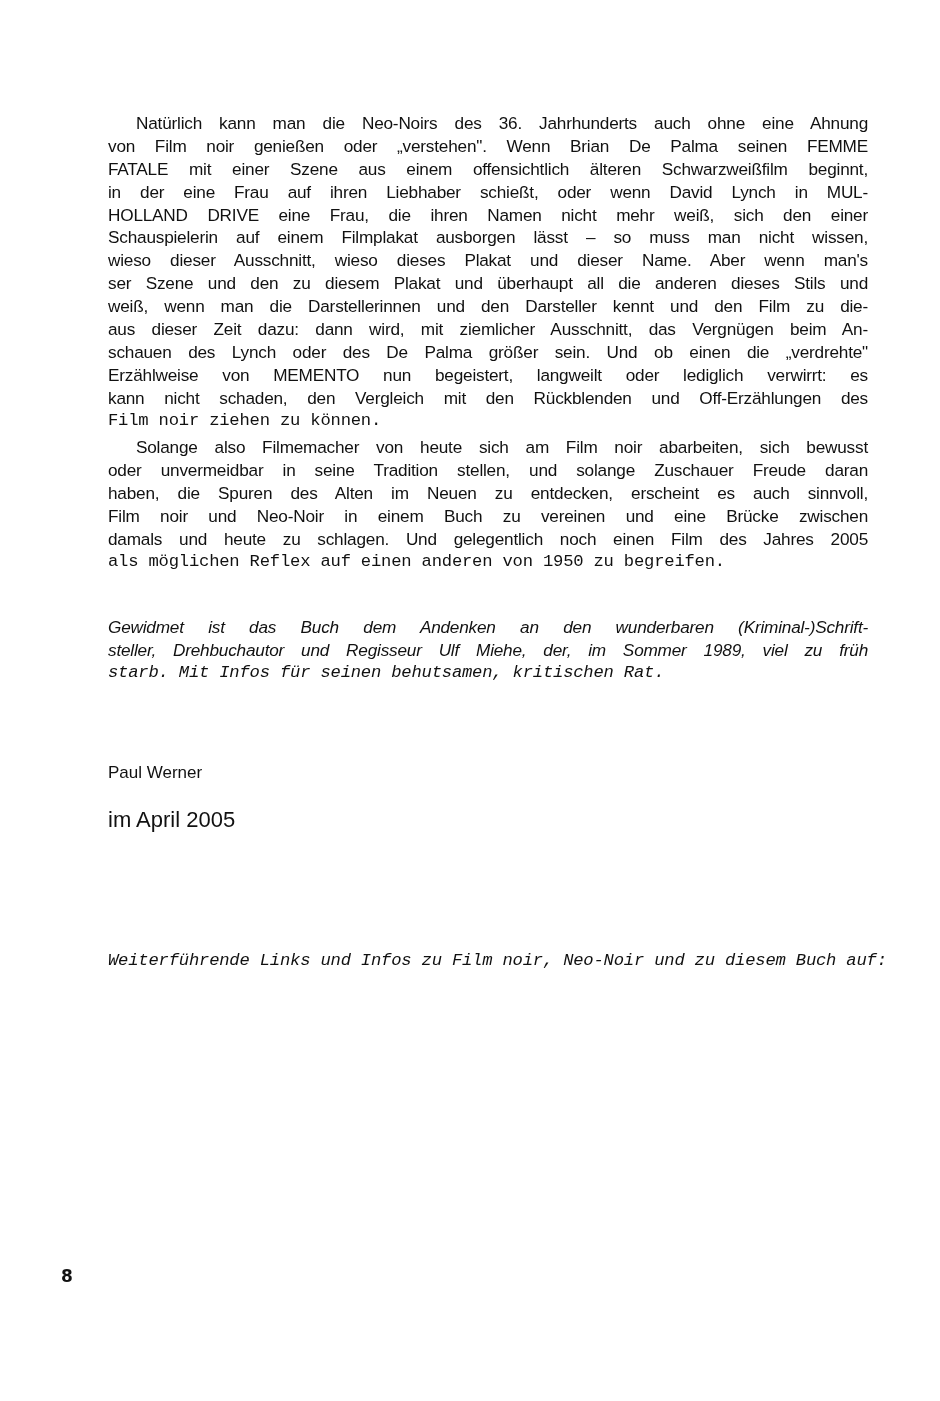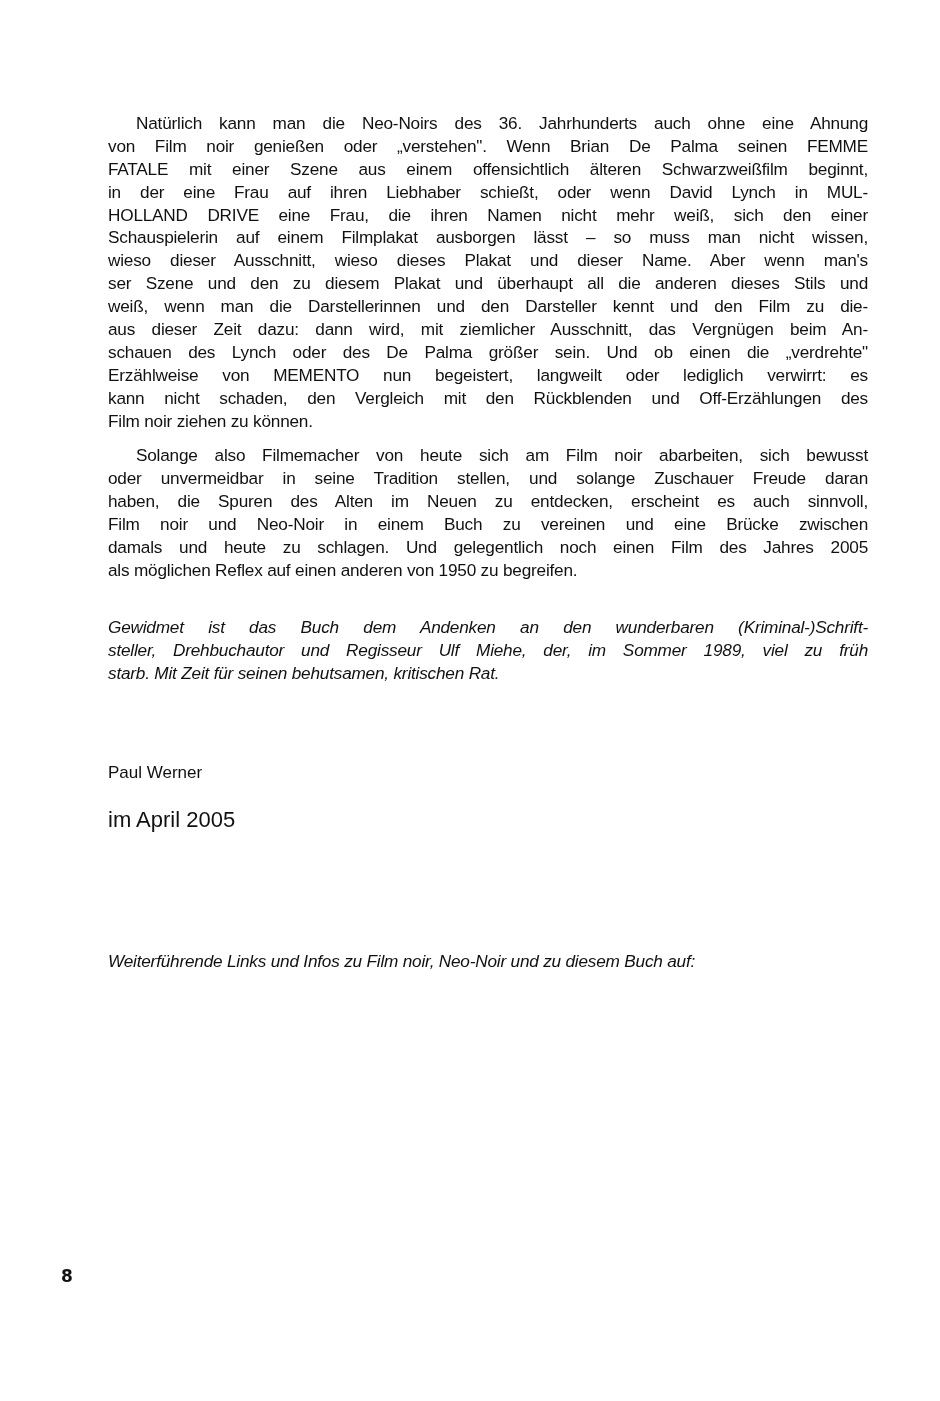--- a/index.html
+++ b/index.html
@@ -26,29 +26,30 @@
       font-size: 17.2px;
       line-height: 22.9px;
       height: 22.9px;
       white-space: nowrap;
       text-align: justify;
       text-align-last: justify;
       letter-spacing: -0.2px;
     }
     .line.last {
       text-align-last: left;
+      font-family: Liberation Mono, monospace;
     }
     .line.indent {
       padding-left: 28px;
       box-sizing: border-box;
     }
     .italic .line {
       font-style: italic;
     }
-    .para2 { margin-top: 12px; }
+    .para2 { margin-top: 4px; }
     .dedication { position: absolute; top: 504px; left: 0; width: 760px; }
     .signature { position: absolute; top: 650px; left: 0; font-size: 17px; line-height: 22px; }
     .date { position: absolute; top: 697px; left: 0; font-size: 22px; line-height: 22px; }
     .links { position: absolute; top: 838px; left: 0; width: 760px; }
     .links .line.url { font-style: normal; }
     .page-number {
       position: absolute;
       left: 61px;
       top: 1266px;
       font-size: 17px;
@@ -83,21 +84,21 @@
     <span class="line">oder unvermeidbar in seine Tradition stellen, und solange Zuschauer Freude daran</span>
     <span class="line">haben, die Spuren des Alten im Neuen zu entdecken, erscheint es auch sinnvoll,</span>
     <span class="line">Film noir und Neo-Noir in einem Buch zu vereinen und eine Brücke zwischen</span>
     <span class="line">damals und heute zu schlagen. Und gelegentlich noch einen Film des Jahres 2005</span>
     <span class="line last">als möglichen Reflex auf einen anderen von 1950 zu begreifen.</span>
   </div>
 
   <div class="dedication italic">
     <span class="line">Gewidmet ist das Buch dem Andenken an den wunderbaren (Kriminal-)Schrift-</span>
     <span class="line">steller, Drehbuchautor und Regisseur Ulf Miehe, der, im Sommer 1989, viel zu früh</span>
-    <span class="line last">starb. Mit Zeit für seinen behutsamen, kritischen Rat.</span>
+    <span class="line last">starb. Mit Infos für seinen behutsamen, kritischen Rat.</span>
   </div>
 
   <div class="signature">Paul Werner</div>
   <div class="date">im April 2005</div>
 
   <div class="links italic">
     <span class="line last">Weiterführende Links und Infos zu Film noir, Neo-Noir und zu diesem Buch auf:</span>
   </div>
 
 </div>

